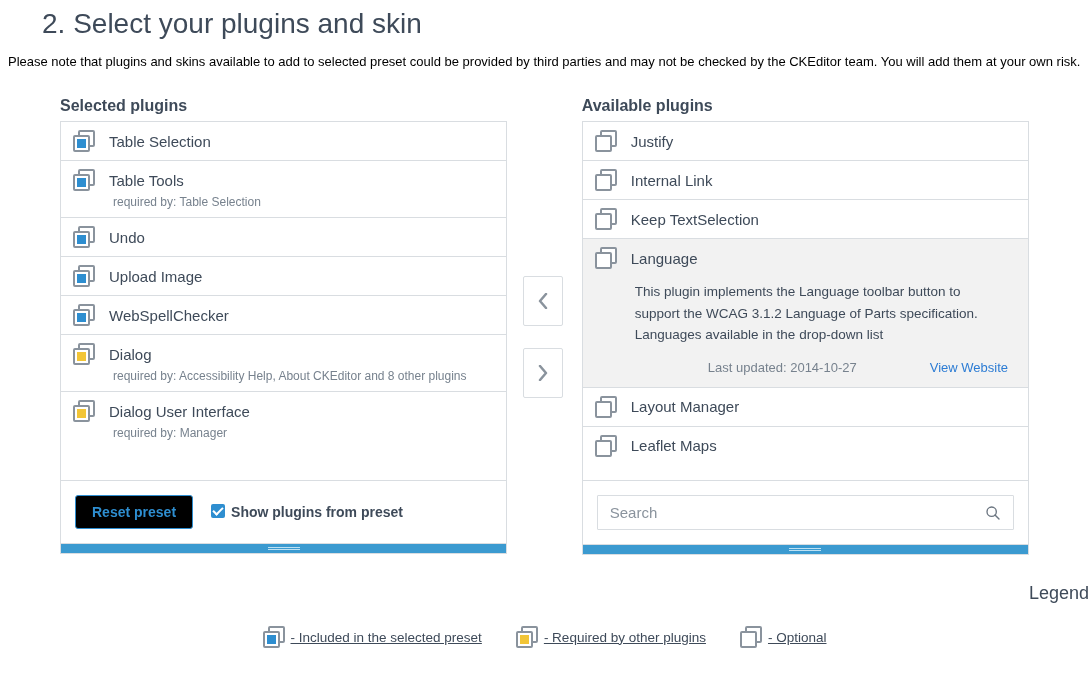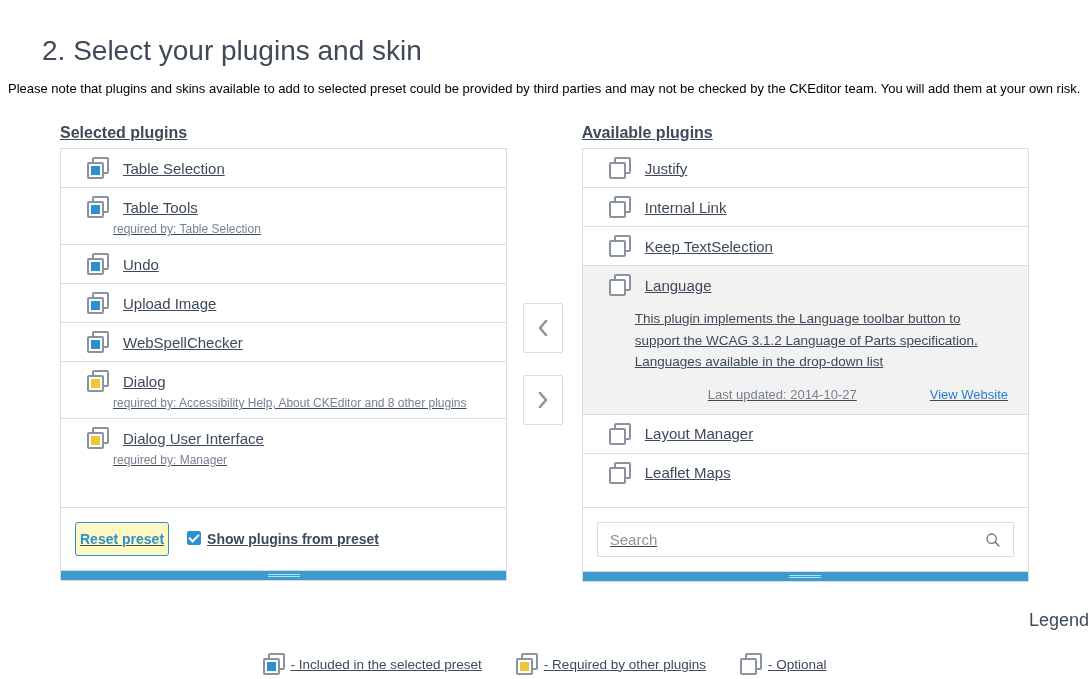--- a/index.html
+++ b/index.html
@@ -8,38 +8,36 @@
   background: #fff;
   color: #3e4a59;
   font-size: 14px;
   width: 1089px;
 }
 .heading {
   font-size: 28px;
   font-weight: 400;
   color: #3e4a59;
   padding: 8px 0 14px 42px;
-  margin-top: 27px;
 }
 .note {
   font-size: 13px;
   color: #000000;
   padding: 0 8px 28px 8px;
 }
 .builder {
   display: flex;
   align-items: stretch;
   padding: 0 60px;
   gap: 16px;
 }
 .panel {
   width: 484px;
   display: flex;
   flex-direction: column;
-  text-decoration: underline;
 }
 .panel-title {
   font-size: 16px;
   font-weight: 600;
   color: #3e4a59;
   padding-bottom: 6px;
 }
 .listbox {
   border: 1px solid #d9dde1;
   position: relative;
@@ -62,21 +60,20 @@
   cursor: pointer;
 }
 .plugin-item:last-child { border-bottom: none; }
 .plugin-item.expanded {
   background: #f2f2f2;
 }
 .plugin-row {
   display: flex;
   align-items: center;
   gap: 14px;
-  margin-left: 14px;
 }
 .plugin-name {
   font-size: 15px;
   color: #3e4a59;
 }
 .required-by {
   font-size: 12px;
   color: #77828e;
   padding-left: 40px;
 }
@@ -106,25 +103,25 @@
 .panel-footer {
   border: 1px solid #d9dde1;
   border-top: none;
   padding: 14px 14px;
   display: flex;
   align-items: center;
   gap: 18px;
 }
 .reset-btn {
   border: 1.5px solid #2e8ed0;
-  background: #fef9c3;
+  background: #000000;
   color: #2e8ed0;
   font-size: 14px;
   font-weight: 600;
-  padding: 8px 4px;
+  padding: 8px 16px;
   border-radius: 3px;
   cursor: pointer;
 }
 .check-wrap {
   display: flex;
   align-items: flex-start;
   gap: 6px;
   font-size: 14px;
   color: #3e4a59;
   font-weight: 600;

